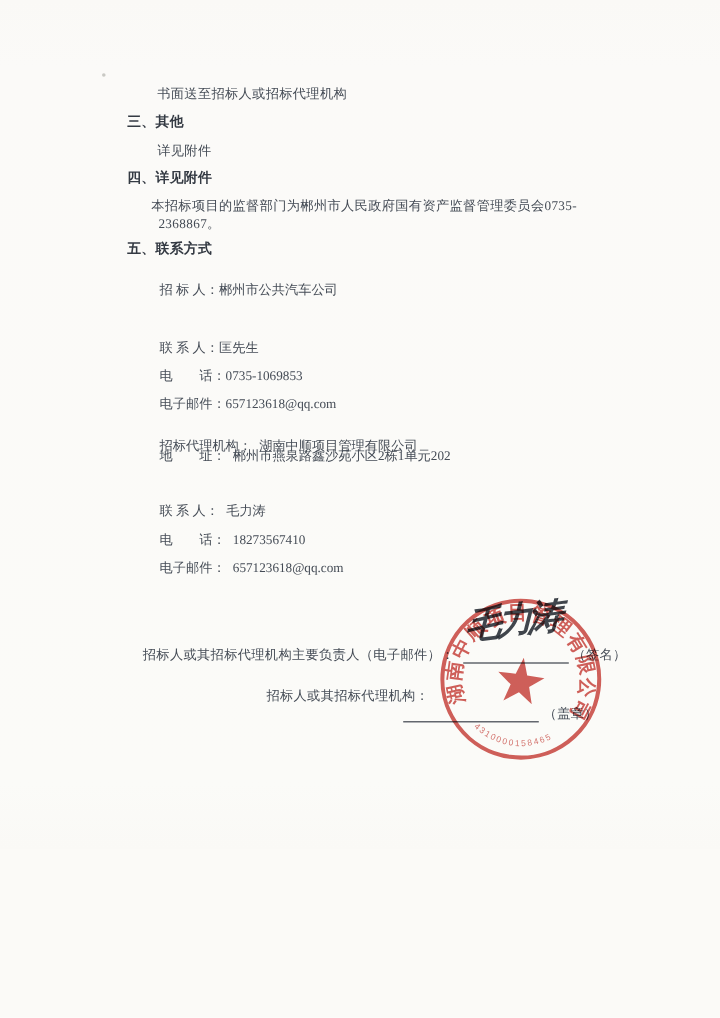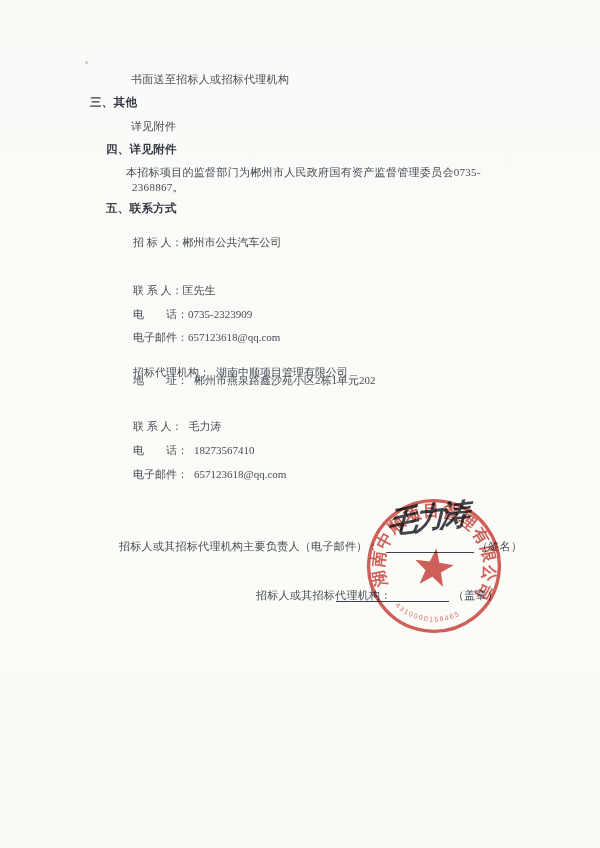--- a/index.html
+++ b/index.html
@@ -27,38 +27,38 @@
   .heading {
     font-weight: bold;
     color: #343a43;
     font-size: 11.5px;
   }
   .row { position: absolute; font-size: 11px; line-height: 13px; white-space: pre; color: #454c56; }
   .row .label { display: inline-block; white-space: pre; }
   .row.b2 .value { margin-left: 6px; }
 
   .l-intro { left: 131px; top: 73px; }
-  .l-h3    { left: 90px; top: 96px; }
+  .l-h3    { left: 106px; top: 96px; }
   .l-b3    { left: 131px; top: 120px; }
   .l-h4    { left: 106px; top: 143px; }
   .l-s4a   { left: 126px; top: 166px; }
   .l-s4b   { left: 101px; top: 181px; margin-left: 31px; }
   .l-h5    { left: 106px; top: 202px; }
 
   .b1 { left: 122px; }
   .b1.r0 { top: 223px; } .b1.r1 { top: 247px; } .b1.r2 { top: 271px; }
   .b1.r3 { top: 295px; } .b1.r4 { top: 318px; }
 
   .b2 { left: 122px; }
   .b2.r0 { top: 353px; } .b2.r1 { top: 361px; } .b2.r2 { top: 407px; }
   .b2.r3 { top: 431px; } .b2.r4 { top: 455px; }
 
   .sig1-label  { left: 119px; top: 540px; }
   .sig1-suffix { left: 477px; top: 540px; }
-  .sig2-label  { left: 222px; top: 589px; margin-left: 34px; }
+  .sig2-label  { left: 222px; top: 574px; }
   .sig2-suffix { left: 453px; top: 589px; }
 
   .uline {
     position: absolute;
     border-bottom: 1.2px solid #3d434c;
     height: 1px;
   }
   .sig1-line { left: 386px; top: 551px; width: 88px; }
   .sig2-line { left: 336px; top: 600px; width: 113px; }
 
@@ -115,21 +115,21 @@
 
   <div class="line heading l-h5">五、联系方式</div>
 
   <div class="row b1 r0">
     <span class="label">招 标 人：</span><span class="value">郴州市公共汽车公司</span>
   </div>
   <div class="row b1 r2">
     <span class="label">联 系 人：</span><span class="value">匡先生</span>
   </div>
   <div class="row b1 r3">
-    <span class="label">电　　话：</span><span class="value">0735-2323909</span>
+    <span class="label">电　　话：</span><span class="value">0735-1069853</span>
   </div>
   <div class="row b1 r4">
     <span class="label">电子邮件：</span><span class="value">657123618@qq.com</span>
   </div>
 
   <div class="row b2 r0">
     <span class="label">招标代理机构：</span><span class="value">湖南中顺项目管理有限公司</span>
   </div>
   <div class="row b2 r1">
     <span class="label">地　　址：</span><span class="value">郴州市燕泉路鑫沙苑小区2栋1单元202</span>

